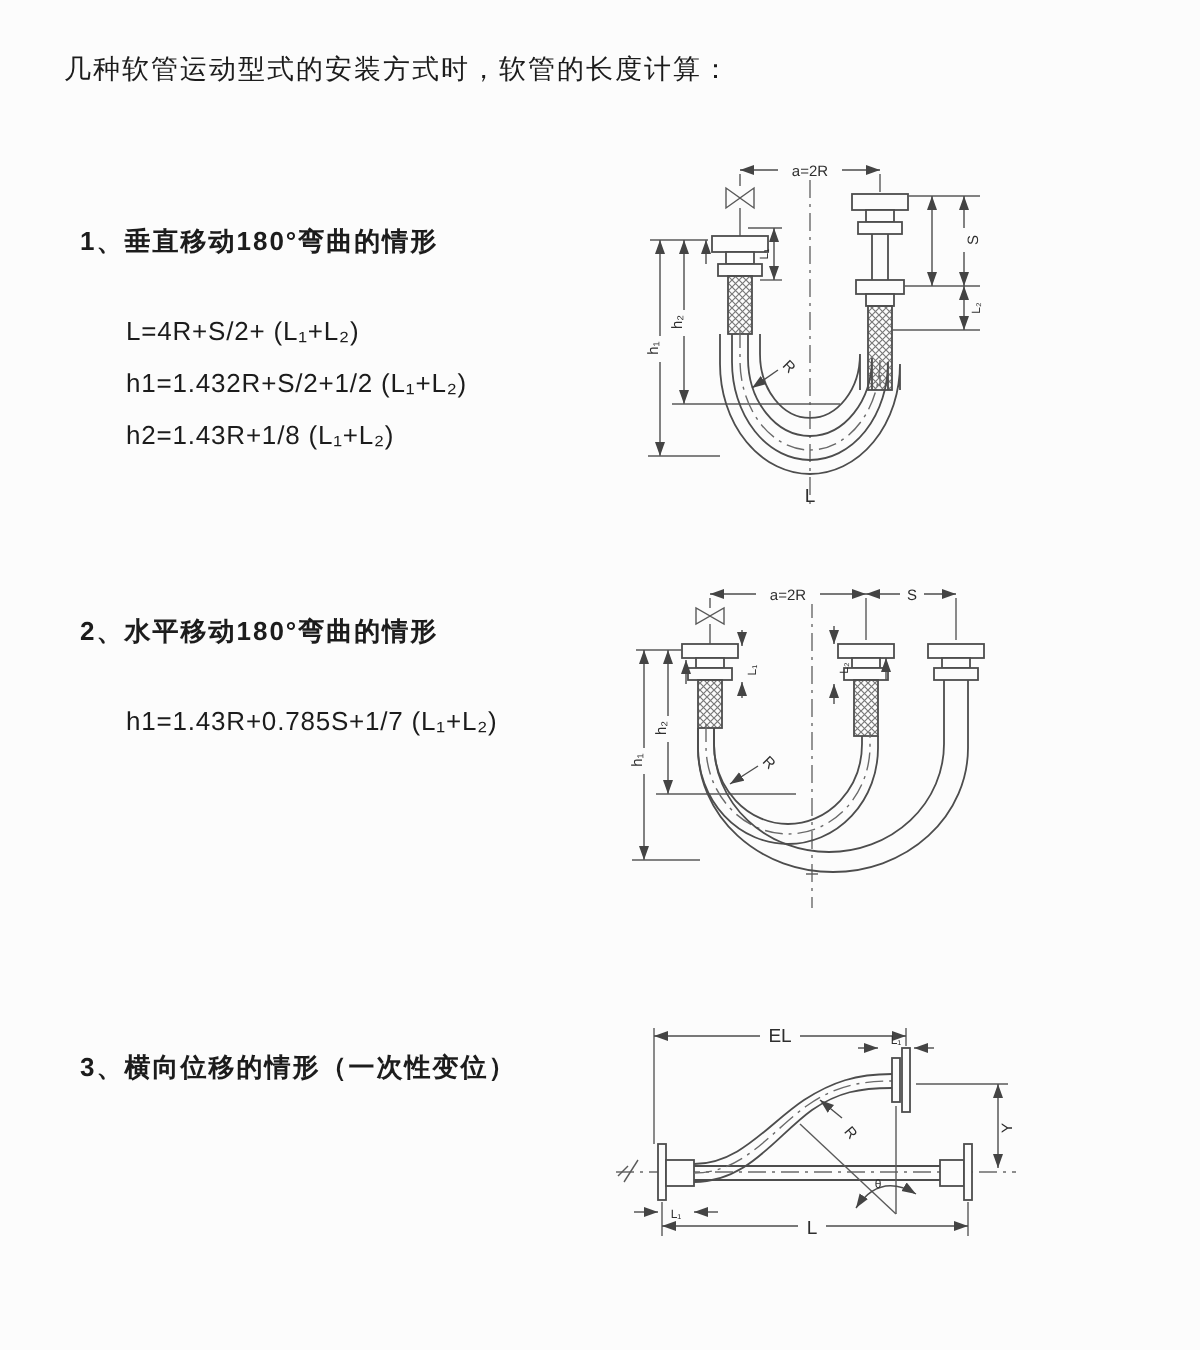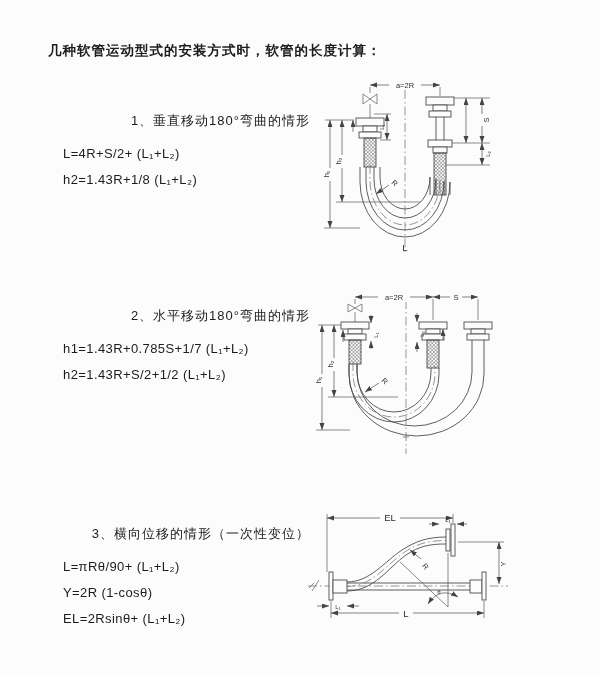--- a/index.html
+++ b/index.html
@@ -3,26 +3,26 @@
 <meta charset="utf-8">
 <style>
   html,body{margin:0;padding:0;}
   body{
     width:600px;height:675px;background:#fcfcfc;
     font-family:"Liberation Sans","DejaVu Sans",sans-serif;
     color:#1c1c1c;position:relative;overflow:hidden;
   }
   .page{position:absolute;inset:0;}
   .title{
-    position:absolute;left:32px;top:26px;margin:16px;
-    font-size:13.5px;font-weight:700;letter-spacing:1px;
+    position:absolute;left:32px;top:26px;margin:0;
+    font-size:13.5px;font-weight:400;letter-spacing:1px;
   }
   .sec{position:absolute;left:40px;width:270px;}
-  .sec-heading{font-size:13px;font-weight:400;letter-spacing:1px;line-height:16px;text-align:right;}
-  .formulas{margin-top:12px;padding-left:23px;}
+  .sec-heading{font-size:13px;font-weight:700;letter-spacing:1px;line-height:16px;}
+  .formulas{margin-top:24px;padding-left:23px;}
   .formula{font-size:13px;line-height:26px;letter-spacing:.4px;white-space:nowrap;}
   .diag{position:absolute;}
   svg .ln{stroke:#4d4d4d;stroke-width:.9;fill:none;}
   svg .thin{stroke:#5a5a5a;stroke-width:.7;fill:none;}
   svg .dim{stroke:#4d4d4d;stroke-width:.7;fill:none;}
   svg .cl{stroke:#6a6a6a;stroke-width:.7;fill:none;stroke-dasharray:9 3 1.5 3;}
   svg .fl{fill:#fcfcfc;stroke:#4d4d4d;stroke-width:.9;}
   svg .br{stroke:#4d4d4d;stroke-width:.9;}
   svg text{font-family:"Liberation Sans","DejaVu Sans",sans-serif;fill:#2e2e2e;}
   svg .lbl{font-size:7.5px;}
@@ -34,39 +34,34 @@
 <body>
 
 <div class="page">
 
   <h1 class="title">几种软管运动型式的安装方式时，软管的长度计算：</h1>
 
   <section class="sec" style="top:113px">
     <div class="sec-heading">1、垂直移动180°弯曲的情形</div>
     <div class="formulas">
       <div class="formula">L=4R+S/2+ (L₁+L₂)</div>
+      <div class="formula">h1=1.432R+S/2+1/2 (L₁+L₂)</div>
       <div class="formula">h2=1.43R+1/8 (L₁+L₂)</div>
     </div>
   </section>
 
   <section class="sec" style="top:308px">
     <div class="sec-heading">2、水平移动180°弯曲的情形</div>
     <div class="formulas">
       <div class="formula">h1=1.43R+0.785S+1/7 (L₁+L₂)</div>
-      <div class="formula">h2=1.43R+S/2+1/2 (L₁+L₂)</div>
     </div>
   </section>
 
   <section class="sec" style="top:526px">
     <div class="sec-heading">3、横向位移的情形（一次性变位）</div>
-    <div class="formulas">
-      <div class="formula">L=πRθ/90+ (L₁+L₂)</div>
-      <div class="formula">Y=2R (1-cosθ)</div>
-      <div class="formula">EL=2Rsinθ+ (L₁+L₂)</div>
-    </div>
   </section>
 
   <svg class="diag" style="left:310px;top:70px" width="290" height="190" viewBox="0 0 290 190">
     <defs>
       <marker id="ar1" markerWidth="8" markerHeight="6" refX="7" refY="2.5" orient="auto-start-reverse" markerUnits="userSpaceOnUse">
         <path d="M0,0L7,2.5L0,5z" fill="#444"></path>
       </marker>
       <pattern id="br1" width="3.5" height="3.5" patternUnits="userSpaceOnUse">
         <path d="M0,3.5L3.5,0M0,0L3.5,3.5" stroke="#787878" stroke-width="0.6"></path>
       </pattern>

